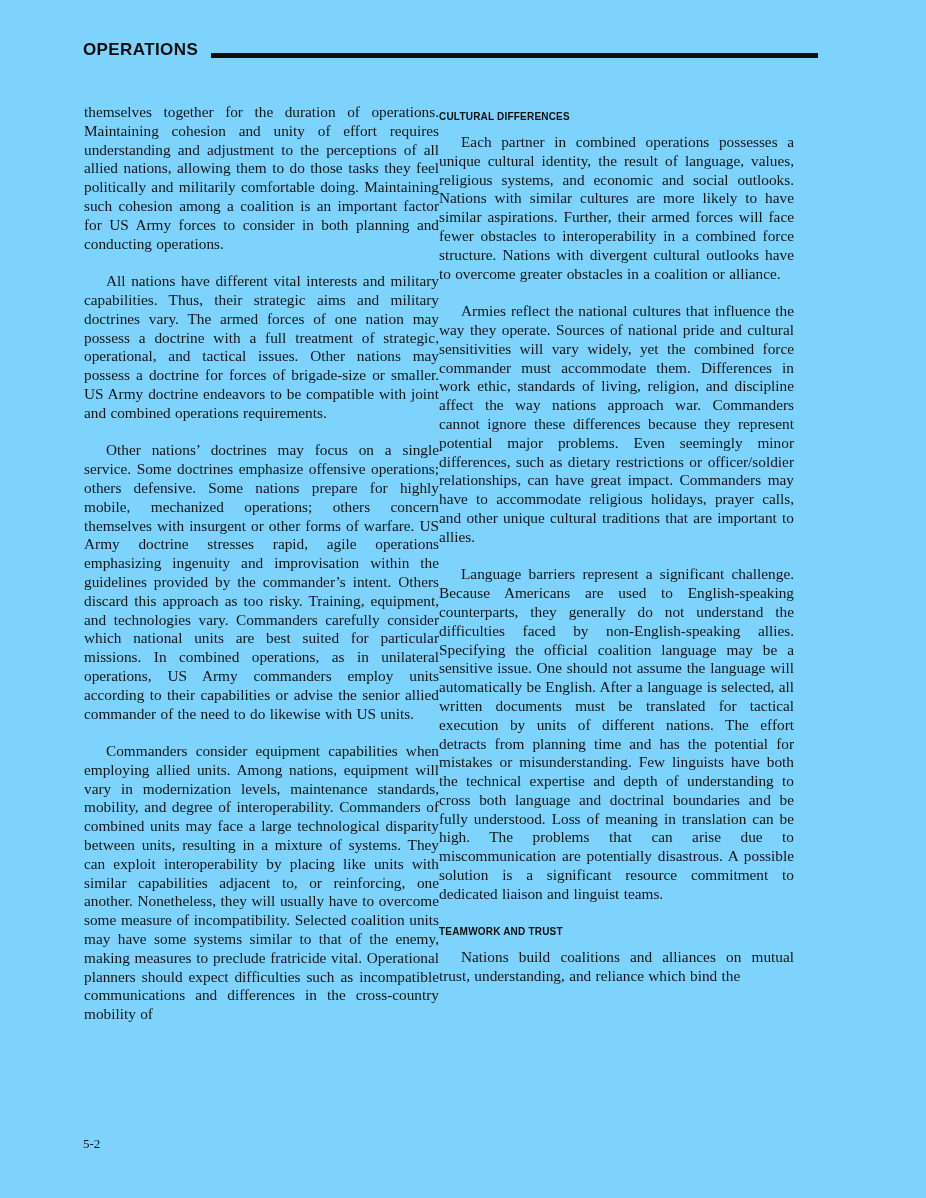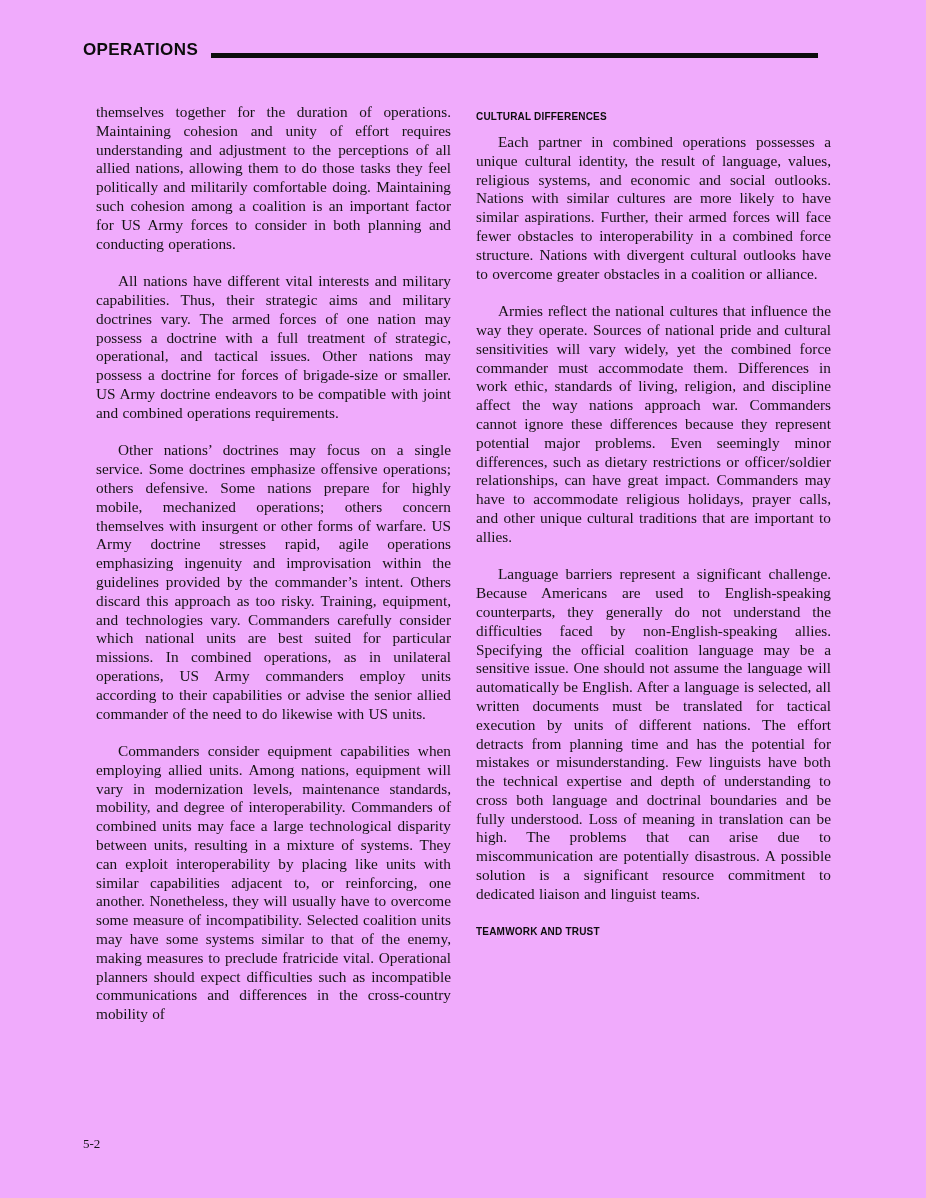--- a/index.html
+++ b/index.html
@@ -2,21 +2,21 @@
 <html><head>
 <meta charset="utf-8">
 <style>
   * { box-sizing: border-box; }
   html, body { margin: 0; padding: 0; background: #e8e8e8; }
   .page {
     position: relative;
     width: 926px;
     height: 1198px;
     margin: 0 auto;
-    background: #f0abfc;
+    background: #7dd3fc;
     color: #141414;
     overflow: hidden;
   }
   .header {
     position: absolute;
     top: 40px;
     left: 83px;
     right: 108px;
     display: flex;
     align-items: flex-end;
@@ -33,24 +33,23 @@
   .header-rule {
     flex: 1;
     height: 5px;
     background: #0d0d0d;
     margin-left: 13px;
     margin-bottom: 2px;
   }
   .body {
     position: absolute;
     top: 103px;
-    left: 96px;
+    left: 84px;
     width: 735px;
     display: flex;
-    gap: 25px;
   }
   .column {
     width: 355px;
     flex: 0 0 355px;
   }
   .column p {
     font-family: "Liberation Serif", "DejaVu Serif", serif;
     font-size: 15.3px;
     line-height: 18.8px;
     text-align: justify;
@@ -92,20 +91,21 @@
         <p class="indent">All nations have different vital interests and military capabilities. Thus, their strategic aims and military doctrines vary.  The armed forces of one nation may possess a doctrine with a full treatment of strategic, operational, and tactical issues.  Other nations may possess a doctrine for forces of brigade-size or smaller. US Army doctrine endeavors to be compatible with joint and combined operations requirements.</p>
         <p class="indent">Other nations’ doctrines may focus on a single service.  Some doctrines emphasize offensive operations; others defensive.  Some nations prepare for highly mobile, mechanized operations; others concern themselves with insurgent or other forms of warfare.  US Army doctrine stresses rapid, agile operations emphasizing ingenuity and improvisation within the guidelines provided by the commander’s intent.  Others discard this approach as too risky.  Training, equipment, and technologies vary. Commanders carefully consider which national units are best suited for particular missions.  In combined operations, as in unilateral operations, US Army commanders employ units according to their capabilities or advise the senior allied commander of the need to do likewise with US units.</p>
         <p class="indent">Commanders consider equipment capabilities when employing allied units. Among nations, equipment will vary in modernization levels, maintenance standards, mobility, and degree of interoperability. Commanders of combined units may face a large technological disparity between units, resulting in a mixture of systems.  They can exploit interoperability by placing like units with similar capabilities adjacent to, or reinforcing, one another.  Nonetheless, they will usually have to overcome some measure of incompatibility.  Selected coalition units may have some systems similar to that of the enemy, making measures to preclude fratricide vital. Operational planners should expect difficulties such as incompatible communications and differences in the cross-country mobility of</p>
       </div>
     <div class="column" id="col-right">
         <h2 class="heading">CULTURAL DIFFERENCES</h2>
         <p class="indent">Each partner in combined operations possesses a unique cultural identity, the result of language, values, religious systems, and economic and social outlooks.  Nations with similar cultures are more likely to have similar aspirations.  Further, their armed forces will face fewer obstacles to interoperability in a combined force structure.  Nations with divergent cultural outlooks have to overcome greater obstacles in a coalition or alliance.</p>
         <p class="indent">Armies reflect the national cultures that influence the way they operate.  Sources of national pride and cultural sensitivities will vary widely, yet the combined force commander must accommodate them.  Differences in work ethic, standards of living, religion, and discipline affect the way nations approach war.  Commanders cannot ignore these differences because they represent potential major problems.  Even seemingly minor differences, such as dietary restrictions or officer/soldier relationships, can have great impact. Commanders may have to accommodate religious holidays, prayer calls, and other unique cultural traditions that are important to allies.</p>
         <p class="indent">Language barriers represent a significant challenge.  Because Americans are used to English-speaking counterparts, they generally do not understand the difficulties faced by non-English-speaking allies. Specifying the official coalition language may be a sensitive issue.  One should not assume the language will automatically be English.  After a language is selected, all written documents must be translated for tactical execution by units of different nations.  The effort detracts from planning time and has the potential for mistakes or misunderstanding. Few linguists have both the technical expertise and depth of understanding to cross both language and doctrinal boundaries and be fully understood. Loss of meaning in translation can be high.  The problems that can arise due to miscommunication are potentially disastrous.  A possible solution is a significant resource commitment to dedicated liaison and linguist teams.</p>
         <h2 class="heading">TEAMWORK AND TRUST</h2>
+        <p class="indent">Nations build coalitions and alliances on mutual trust, understanding, and reliance which bind the</p>
       </div>
   </div>
 
   <div class="footer">
     <span>5-2</span>
   </div>
 
 </div>
 
 </body></html>

